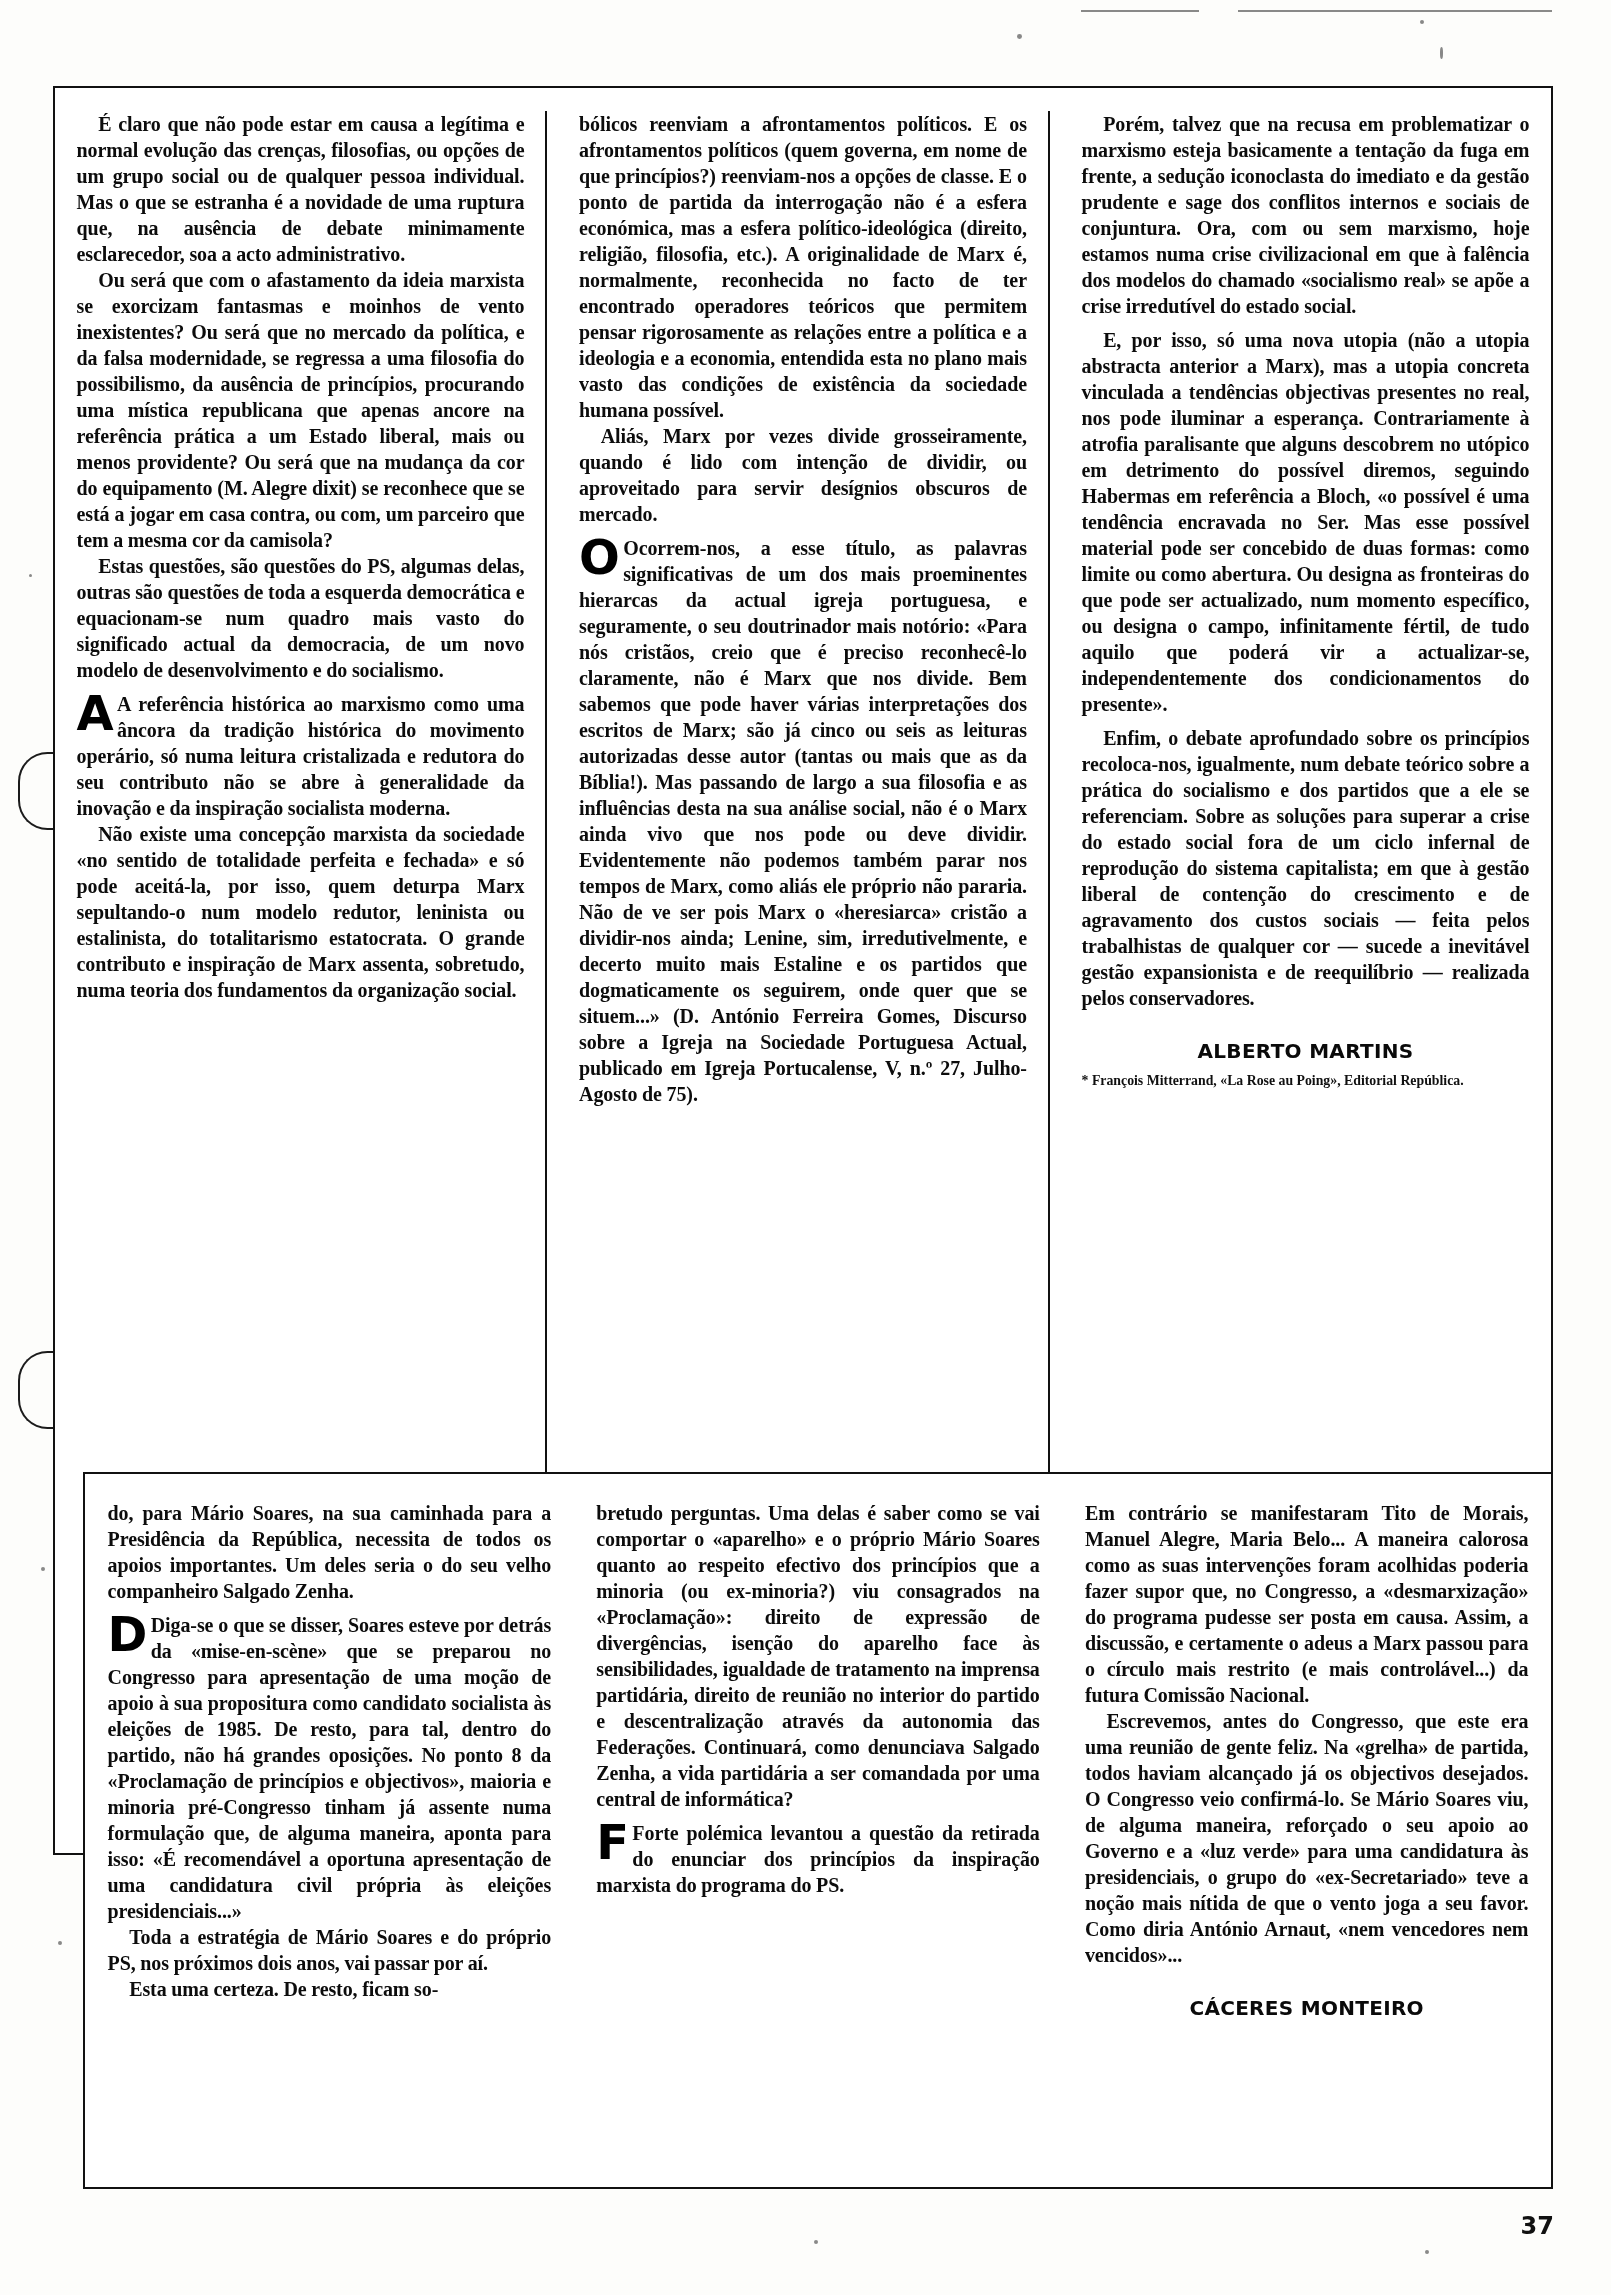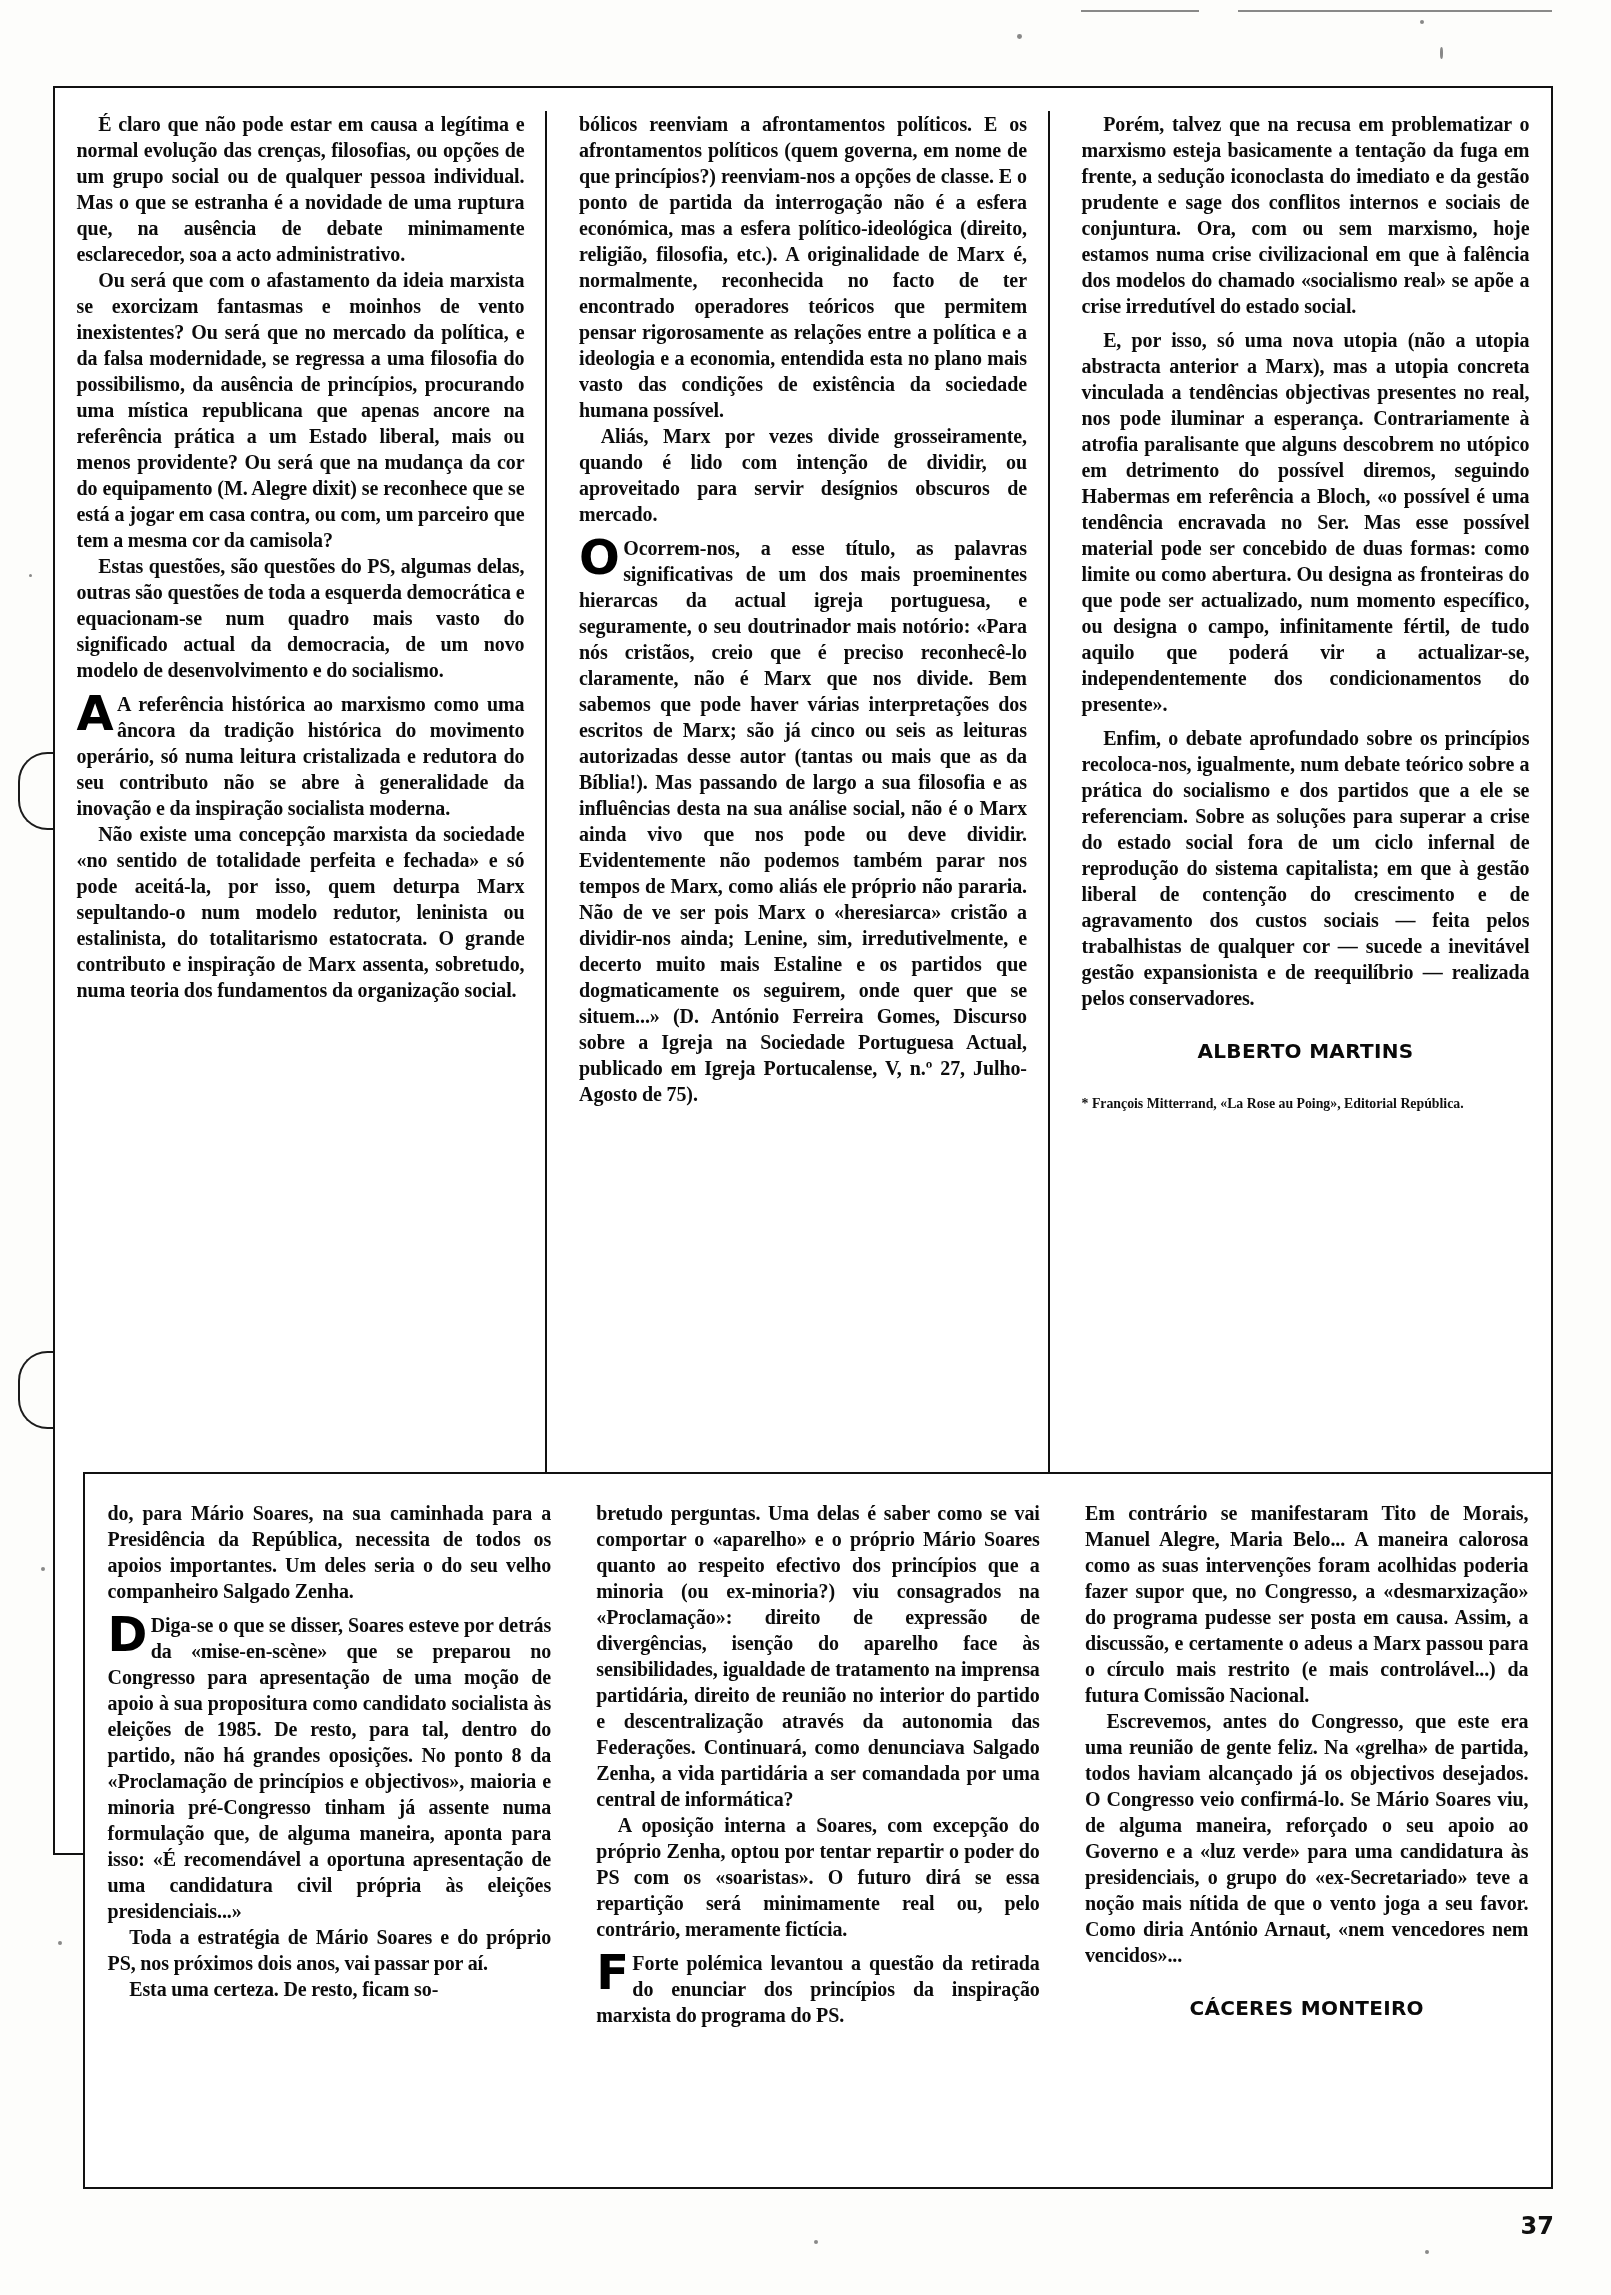--- a/index.html
+++ b/index.html
@@ -110,21 +110,21 @@
   .byline {
     margin: 28.5px 0 0 0;
     text-align: center;
     font-family: "DejaVu Sans", sans-serif;
     font-weight: 700;
     font-size: 20px;
     letter-spacing: 0.3px;
     color: #0a0a0a;
   }
   .footnote {
-    margin: 32px 0 0 0;
+    margin: 9px 0 0 0;
     font-size: 13.8px;
     line-height: 17px;
     font-weight: 700;
     text-align: justify;
     text-indent: 0;
     color: #101010;
   }
 
   .page-number {
     position: absolute;
@@ -209,21 +209,20 @@
 
       <div class="col">
         <p class="body noindent">do, para Mário Soares, na sua caminhada para a Presidência da República, necessita de todos os apoios importantes. Um deles seria o do seu velho companheiro Salgado Zenha.</p>
         <p class="body dropcap gap"><span class="dc">D</span><span>Diga-se o que se disser, Soares esteve por detrás da «mise-en-scène» que se preparou no Congresso para apresentação de uma moção de apoio à sua propositura como candidato socialista às eleições de 1985. De resto, para tal, dentro do partido, não há grandes oposições. No ponto 8 da «Proclamação de princípios e objectivos», maioria e minoria pré-Congresso tinham já assente numa formulação que, de alguma maneira, aponta para isso: «É recomendável a oportuna apresentação de uma candidatura civil própria às eleições presidenciais...»</span></p>
         <p class="body">Toda a estratégia de Mário Soares e do próprio PS, nos próximos dois anos, vai passar por aí.</p>
         <p class="body">Esta uma certeza. De resto, ficam so-</p>
       </div>
 
       <div class="col">
         <p class="body noindent">bretudo perguntas. Uma delas é saber como se vai comportar o «aparelho» e o próprio Mário Soares quanto ao respeito efectivo dos princípios que a minoria (ou ex-minoria?) viu consagrados na «Proclamação»: direito de expressão de divergências, isenção do aparelho face às sensibilidades, igualdade de tratamento na imprensa partidária, direito de reunião no interior do partido e descentralização através da autonomia das Federações. Continuará, como denunciava Salgado Zenha, a vida partidária a ser comandada por uma central de informática?</p>
-        <p class="body">A oposição interna a Soares, com excepção do próprio Zenha, optou por tentar repartir o poder do PS com os «soaristas». O futuro dirá se essa repartição será minimamente real ou, pelo contrário, meramente fictícia.</p>
         <p class="body dropcap gap"><span class="dc">F</span><span>Forte polémica levantou a questão da retirada do enunciar dos princípios da inspiração marxista do programa do PS.</span></p>
       </div>
 
       <div class="col">
         <p class="body noindent">Em contrário se manifestaram Tito de Morais, Manuel Alegre, Maria Belo... A maneira calorosa como as suas intervenções foram acolhidas poderia fazer supor que, no Congresso, a «desmarxização» do programa pudesse ser posta em causa. Assim, a discussão, e certamente o adeus a Marx passou para o círculo mais restrito (e mais controlável...) da futura Comissão Nacional.</p>
         <p class="body">Escrevemos, antes do Congresso, que este era uma reunião de gente feliz. Na «grelha» de partida, todos haviam alcançado já os objectivos desejados. O Congresso veio confirmá-lo. Se Mário Soares viu, de alguma maneira, reforçado o seu apoio ao Governo e a «luz verde» para uma candidatura às presidenciais, o grupo do «ex-Secretariado» teve a noção mais nítida de que o vento joga a seu favor. Como diria António Arnaut, «nem vencedores nem vencidos»...</p>
         <div class="byline">CÁCERES MONTEIRO</div>
       </div>
 
     </div>

